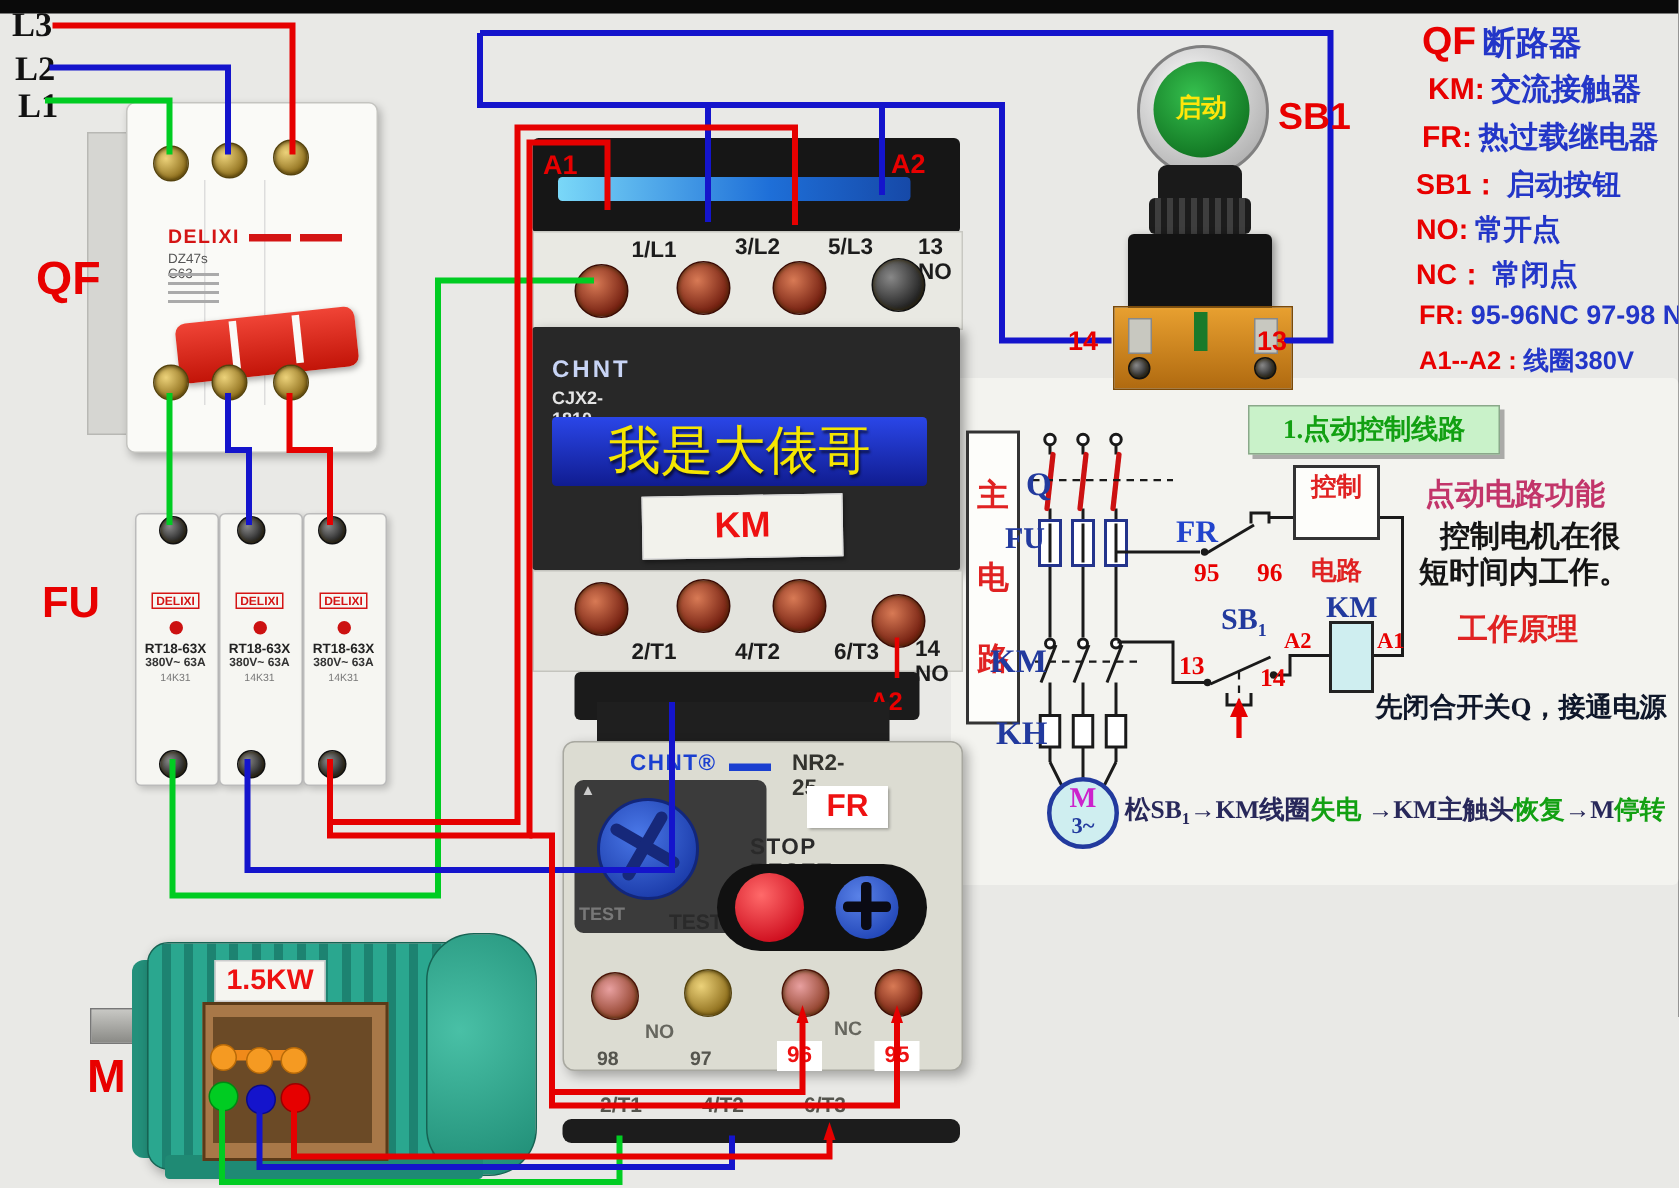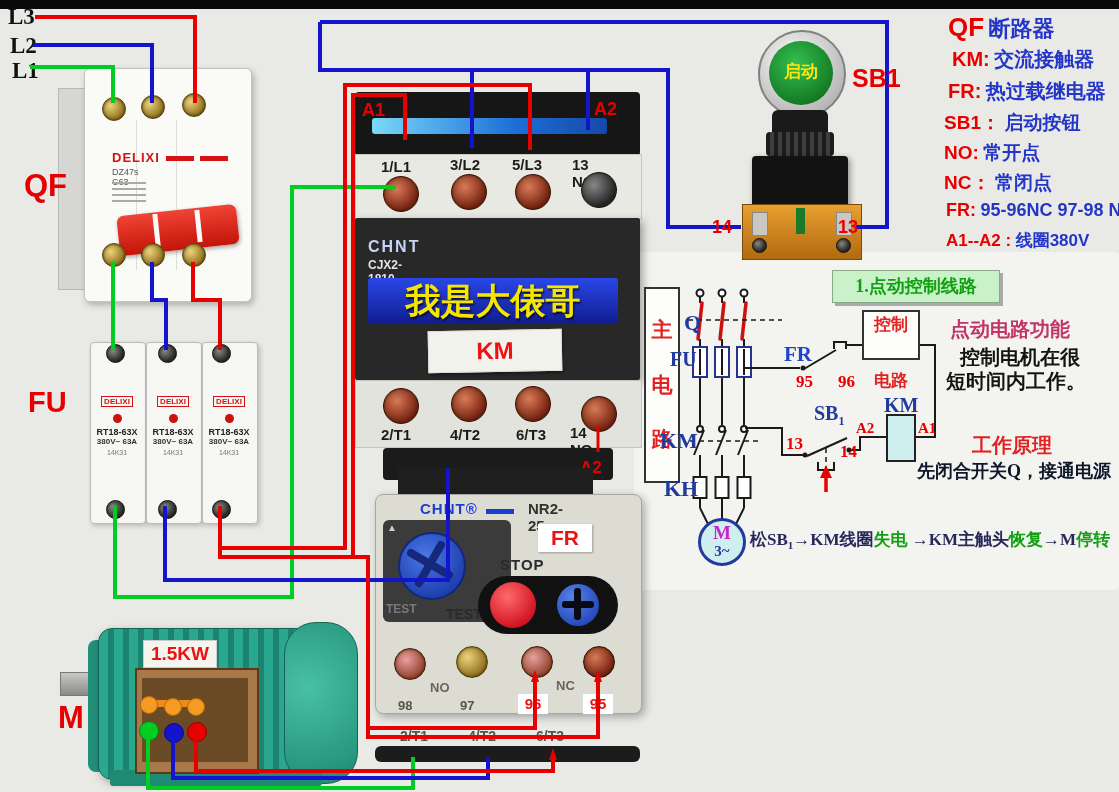--- a/index.html
+++ b/index.html
@@ -11,23 +11,23 @@
   .red{color:#e80000;}
   .blue{color:#2336c8;}
   .wsvg{position:absolute;left:0;top:0;pointer-events:none;}
   .screw{position:absolute;border-radius:50%;
          background:radial-gradient(circle at 35% 35%,#ecd27a,#8a6a18 75%);
          border:1px solid #55430e;box-shadow:inset 0 0 3px #3a2d08;}
   .screw.dk{background:radial-gradient(circle at 35% 35%,#888,#1c1c1c 75%);border-color:#111;}
   .screw.rd{background:radial-gradient(circle at 38% 35%,#d87a55,#6a170a 78%);border-color:#3a0c05;}
   .screw.pk{background:radial-gradient(circle at 38% 35%,#e8a0a0,#8a3a22 78%);border-color:#4a1508;}
   .plabel{font-family:"Liberation Serif",serif;font-weight:bold;font-size:23px;color:#111;}
-  .tlabel{font-weight:bold;font-size:15px;color:#1c1c1c;}
+  .tlabel{font-weight:bold;font-size:15px;color:#1c1c1c;margin-left:40px;}
   .legrow{position:absolute;white-space:nowrap;}
-  .wm{color:#f5e600;font-weight:bold;text-shadow:1px 2px 2px rgba(0,0,0,.7);margin-top:18px;}
+  .wm{color:#f5e600;font-weight:normal;text-shadow:1px 2px 2px rgba(0,0,0,.7);margin-top:18px;}
 </style>
 </head>
 <body>
 
 <div class="stage">
 
   <div class="abs" style="left:0;top:0;width:1119px;height:9px;background:#0a0a0a;"></div>
 
   <div class="abs" style="left:634px;top:252px;width:485px;height:338px;background:#f3f3ef;border-radius:4px;"></div>
 
@@ -375,20 +375,20 @@
   <div class="abs serif bold red" style="left:856px;top:420px;font-size:15px;">A2</div>
   <div class="abs serif bold red" style="left:918px;top:420px;font-size:15px;">A1</div>
   <div class="abs" style="left:698px;top:518px;width:48px;height:48px;border-radius:50%;background:#cfeef0;border:3px solid #223a9e;box-sizing:border-box;text-align:center;">
     <div class="serif bold" style="font-size:19px;color:#cc22cc;line-height:1.1;margin-top:2px;">M</div>
     <div class="serif bold" style="font-size:15px;color:#223a9e;line-height:1;">3~</div>
   </div>
 
   <div class="abs serif bold" style="left:950px;top:316px;font-size:20px;color:#c2356a;">点动电路功能</div>
   <div class="abs serif bold" style="left:960px;top:344px;font-size:20px;color:#141414;">控制电机在很</div>
   <div class="abs serif bold" style="left:946px;top:368px;font-size:20px;color:#141414;">短时间内工作。</div>
-  <div class="abs serif bold" style="left:972px;top:432px;font-size:20px;color:#e02222;">工作原理</div>
+  <div class="abs serif bold" style="left:972px;top:406px;font-size:20px;color:#e02222;">工作原理</div>
   <div class="abs serif bold" style="left:917px;top:459px;font-size:18px;color:#0f172a;">先闭合开关Q，接通电源</div>
 
   <div class="abs serif bold" style="left:750px;top:528px;font-size:17px;color:#28285a;white-space:nowrap;">
     <span>松SB</span><sub style="font-size:11px;">1</sub><span>→KM线圈</span><span style="color:#12a012;">失电</span><span> →KM主触头</span><span style="color:#12a012;">恢复</span><span>→M</span><span style="color:#12a012;">停转</span>
   </div>
 
 </div>
 
 </body></html>

